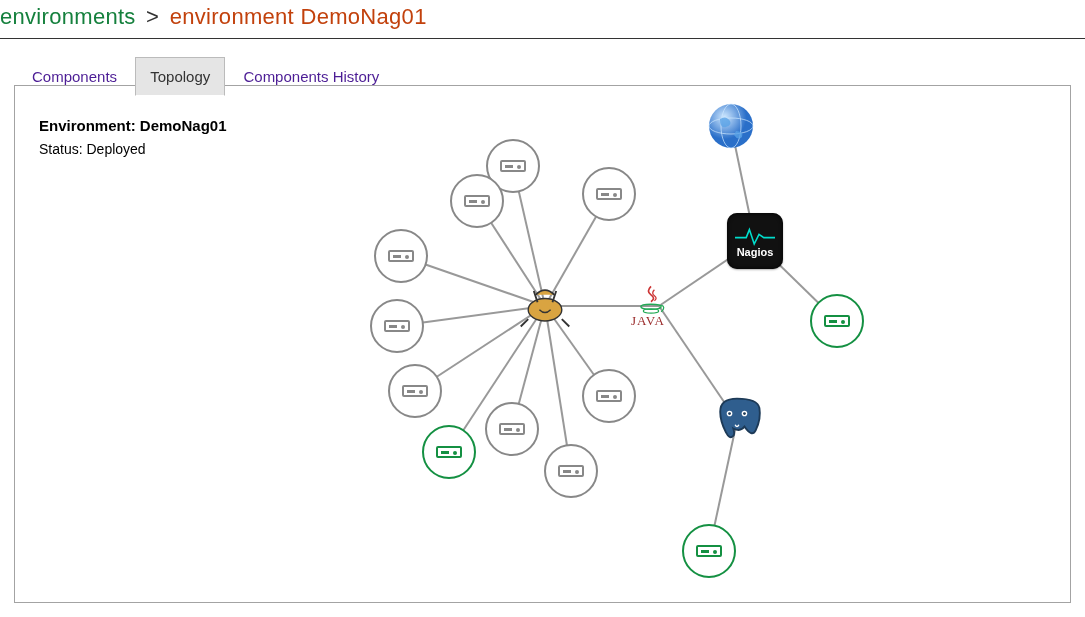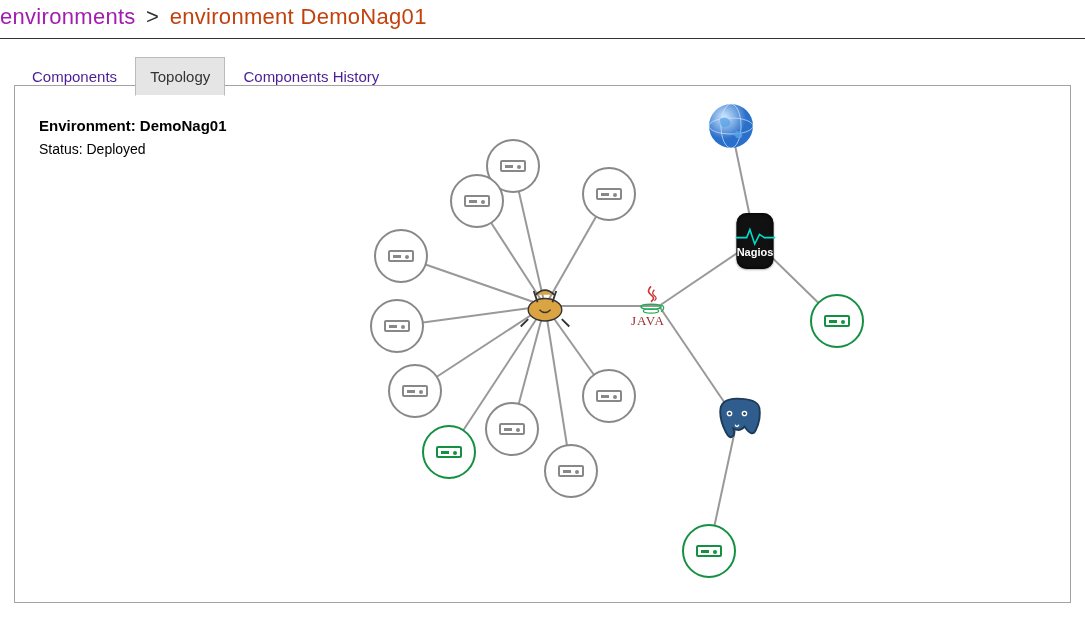--- a/index.html
+++ b/index.html
@@ -11,21 +11,21 @@
       overflow: hidden;
     }
     .breadcrumb {
       font-size: 22px;
       font-weight: 300;
       padding: 4px 0 8px 0;
       border-bottom: 1px solid #333;
       font-family: "Helvetica Neue", Arial, sans-serif;
       letter-spacing: 0.3px;
     }
-    .breadcrumb .link { color: #a21caf; }
+    .breadcrumb .link { color: #15803d; }
     .breadcrumb .sep { color: #333; margin: 0 4px; }
     .breadcrumb .current { color: #c2410c; }
     .tabs {
       margin: 18px 0 0 18px;
       font-size: 15px;
     }
     .tab {
       display: inline-block;
       padding: 10px 14px;
       color: #4c1d95;
@@ -85,21 +85,21 @@
     }
     .server-glyph::after {
       content: ""; position: absolute; right: 3px; top: 3px;
       width: 4px; height: 4px; background: #888; border-radius: 50%;
     }
     .server-glyph.green { border-color: #149042; }
     .server-glyph.green::before { background: #149042; }
     .server-glyph.green::after { background: #149042; }
     .app-icon { width: 56px; height: 56px; display:flex; align-items:flex-start; justify-content:center; }
     .nagios-box {
-      width: 37px; height: 56px; background: #111; border-radius: 10px;
+      width: 56px; height: 56px; background: #111; border-radius: 10px;
       display:flex; flex-direction:column; align-items:center; justify-content:center;
       color:#0dc; font-family: Arial; font-size:11px; font-weight:bold;
       box-shadow: inset 0 0 4px #000, 0 1px 2px rgba(0,0,0,.3);
     }
     .nagios-box svg { width: 40px; height: 24px; }
     .nagios-box .lbl { color:#fff; margin-top:-2px; }
     .globe { width: 50px; height: 50px; }
     .globe svg { width: 100%; height: 100%; }
     .java-label { font-family: "Times New Roman", serif; color:#9a2b2b; font-size:13px; letter-spacing:1px; margin-top:-4px; }
   </style>

